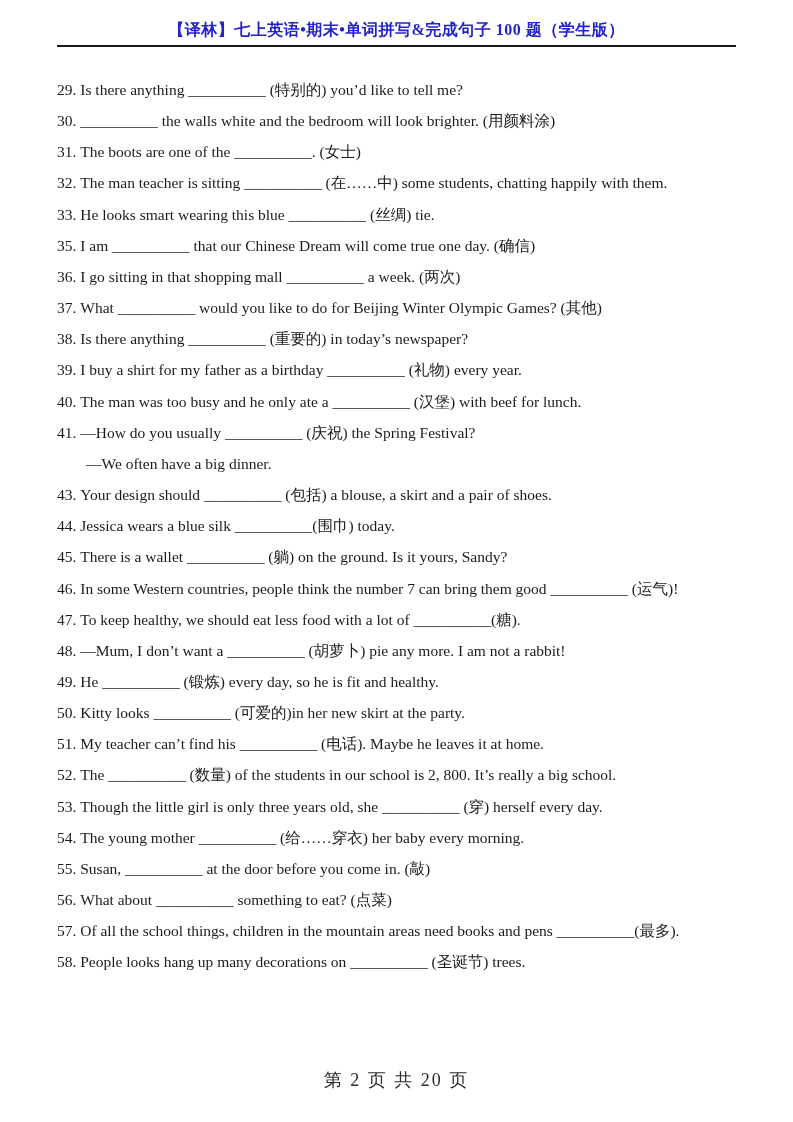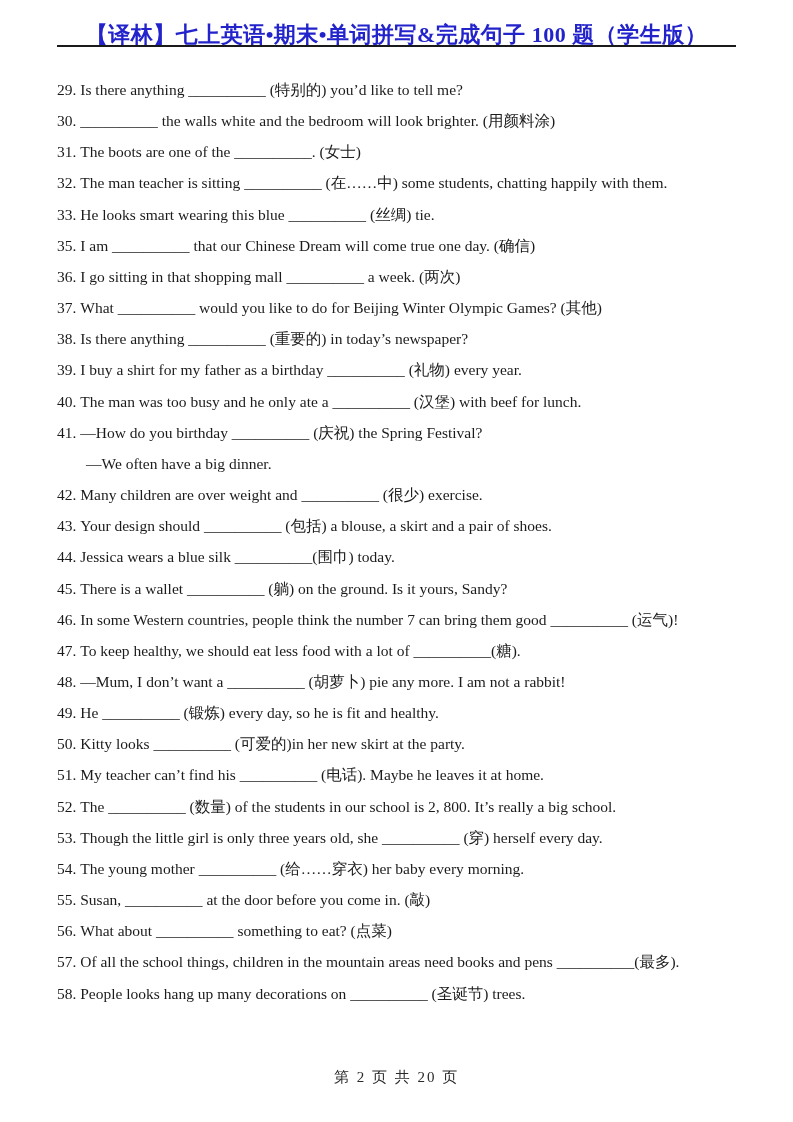--- a/index.html
+++ b/index.html
@@ -18,21 +18,21 @@
   .page {
     position: absolute;
     inset: 0;
   }
   .title {
     position: absolute;
     top: 20px;
     left: 0;
     right: 0;
     text-align: center;
-    font-size: 22px;
+    font-size: 16px;
     font-weight: bold;
     letter-spacing: 0.5px;
   }
   .rule {
     position: absolute;
     top: 45px;
     left: 57px;
     width: 679px;
     height: 0;
     border-top: 2.4px solid #1a1a1a;
@@ -55,21 +55,21 @@
   }
   .num {
     white-space: pre;
   }
   .footer {
     position: absolute;
     top: 1068px;
     left: 0;
     right: 0;
     text-align: center;
-    font-size: 15px;
+    font-size: 18px;
     letter-spacing: 2px;
     color: #2a2a2a;
   }
 </style>
 </head>
 <body>
 
 <div class="page">
   <div class="title" style="color: rgb(35, 35, 204);">【译林】七上英语•期末•单词拼写&amp;完成句子 100 题（学生版）</div>
   <div class="rule"></div>
@@ -78,23 +78,22 @@
       <div class="row"><span class="num">30.&nbsp;</span><span class="qtext">__________ the walls white and the bedroom will look brighter. (用颜料涂)</span></div>
       <div class="row"><span class="num">31.&nbsp;</span><span class="qtext">The boots are one of the __________. (女士)</span></div>
       <div class="row"><span class="num">32.&nbsp;</span><span class="qtext">The man teacher is sitting __________ (在……中) some students, chatting happily with them.</span></div>
       <div class="row"><span class="num">33.&nbsp;</span><span class="qtext">He looks smart wearing this blue __________ (丝绸) tie.</span></div>
       <div class="row"><span class="num">35.&nbsp;</span><span class="qtext">I am __________ that our Chinese Dream will come true one day. (确信)</span></div>
       <div class="row"><span class="num">36.&nbsp;</span><span class="qtext">I go sitting in that shopping mall __________ a week. (两次)</span></div>
       <div class="row"><span class="num">37.&nbsp;</span><span class="qtext">What __________ would you like to do for Beijing Winter Olympic Games? (其他)</span></div>
       <div class="row"><span class="num">38.&nbsp;</span><span class="qtext">Is there anything __________ (重要的) in today’s newspaper?</span></div>
       <div class="row"><span class="num">39.&nbsp;</span><span class="qtext">I buy a shirt for my father as a birthday __________ (礼物) every year.</span></div>
       <div class="row"><span class="num">40.&nbsp;</span><span class="qtext">The man was too busy and he only ate a __________ (汉堡) with beef for lunch.</span></div>
-      <div class="row"><span class="num">41.&nbsp;</span><span class="qtext">—How do you birthday __________ (庆祝) the Spring Festival?</span></div>
+      <div class="row"><span class="num">41.&nbsp;</span><span class="qtext">—How do you usually __________ (庆祝) the Spring Festival?</span></div>
       <div class="row cont"><span class="num"></span><span class="qtext">—We often have a big dinner.</span></div>
-      <div class="row"><span class="num">42.&nbsp;</span><span class="qtext">Many children are over weight and __________ (很少) exercise.</span></div>
       <div class="row"><span class="num">43.&nbsp;</span><span class="qtext">Your design should __________ (包括) a blouse, a skirt and a pair of shoes.</span></div>
       <div class="row"><span class="num">44.&nbsp;</span><span class="qtext">Jessica wears a blue silk __________(围巾) today.</span></div>
       <div class="row"><span class="num">45.&nbsp;</span><span class="qtext">There is a wallet __________ (躺) on the ground. Is it yours, Sandy?</span></div>
       <div class="row"><span class="num">46.&nbsp;</span><span class="qtext">In some Western countries, people think the number 7 can bring them good __________ (运气)!</span></div>
       <div class="row"><span class="num">47.&nbsp;</span><span class="qtext">To keep healthy, we should eat less food with a lot of __________(糖).</span></div>
       <div class="row"><span class="num">48.&nbsp;</span><span class="qtext">—Mum, I don’t want a __________ (胡萝卜) pie any more. I am not a rabbit!</span></div>
       <div class="row"><span class="num">49.&nbsp;</span><span class="qtext">He __________ (锻炼) every day, so he is fit and healthy.</span></div>
       <div class="row"><span class="num">50.&nbsp;</span><span class="qtext">Kitty looks __________ (可爱的)in her new skirt at the party.</span></div>
       <div class="row"><span class="num">51.&nbsp;</span><span class="qtext">My teacher can’t find his __________ (电话). Maybe he leaves it at home.</span></div>
       <div class="row"><span class="num">52.&nbsp;</span><span class="qtext">The __________ (数量) of the students in our school is 2, 800. It’s really a big school.</span></div>

